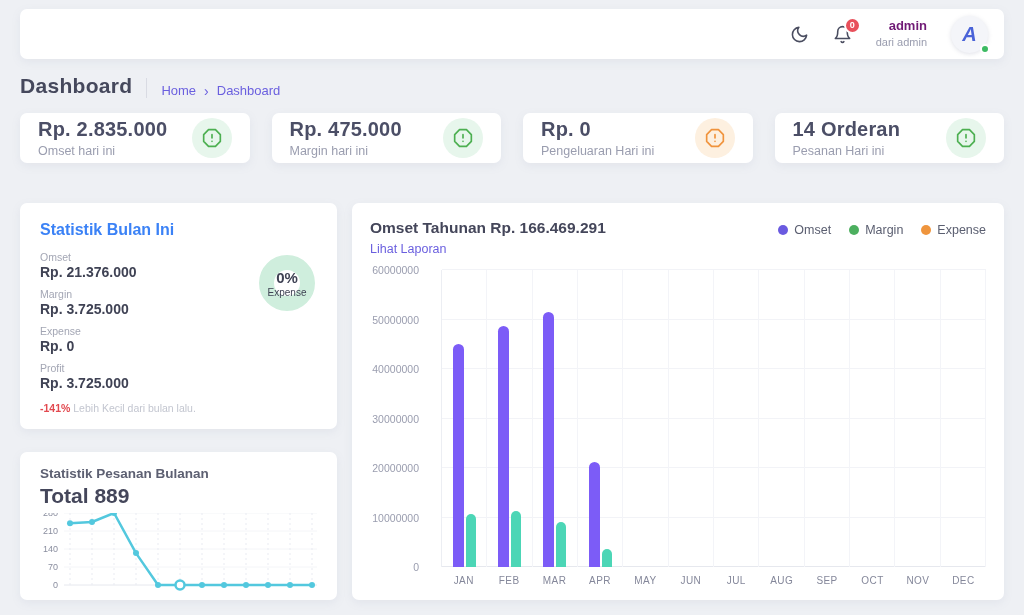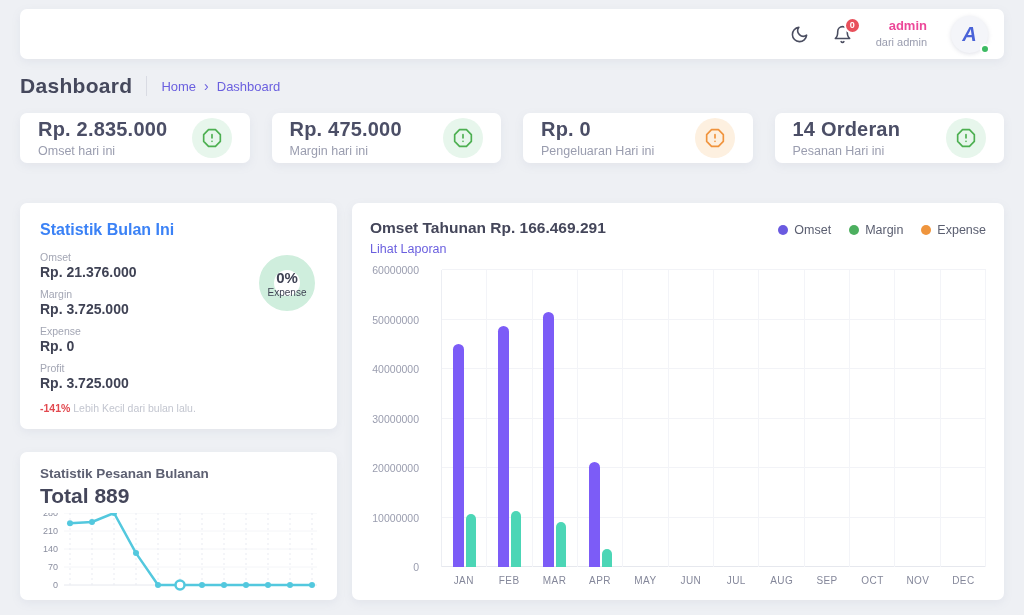--- a/index.html
+++ b/index.html
@@ -29,38 +29,38 @@
   .bell-wrap { position:relative; }
   .badge {
     position:absolute; top:-8px; right:-9px;
     background:#e8505b; color:#fff;
     font-size:9px; font-weight:bold;
     width:17px; height:17px; border-radius:50%;
     display:flex; align-items:center; justify-content:center;
     border:2px solid #fff;
   }
   .user-block { text-align:right; line-height:1.3; cursor:pointer; }
-  .user-name { font-size:13px; font-weight:bold; color:#ec4899; }
+  .user-name { font-size:13px; font-weight:bold; color:#701a75; }
   .user-role { font-size:11px; color:#9a9daf; }
   .avatar {
     width:37px; height:37px; border-radius:50%;
     background:#f4f5f9;
     display:flex; align-items:center; justify-content:center;
     position:relative; cursor:pointer;
     font-weight:bold; font-size:20px; font-style:italic; color:#4a63d8;
     box-shadow:0 1px 4px rgba(130,136,165,0.25);
   }
   .status-dot {
     position:absolute; right:-2px; bottom:-1px;
     width:10px; height:10px; background:#3cba62;
     border-radius:50%; border:2px solid #fff;
   }
 
   
-  #title-row { position:absolute; left:20px; top:74px; display:flex; align-items:center; }
+  #title-row { position:absolute; left:20px; top:74px; display:flex; align-items:flex-end; }
   #page-title { font-size:21px; font-weight:bold; color:#45485c; letter-spacing:.3px; margin:0; }
   .crumb-divider { width:1px; height:20px; background:#d9dbe3; margin:0 14px; }
   .breadcrumb { display:flex; align-items:center; gap:8px; font-size:13px; color:#6a5fdf; }
   .breadcrumb .sep { font-size:14px; line-height:1; }
   .breadcrumb a { color:#6a5fdf; text-decoration:none; cursor:pointer; }
 
   
   #stat-row {
     position:absolute; left:20px; top:113px; width:984px;
     display:grid; grid-template-columns:repeat(4,1fr); gap:22px;

